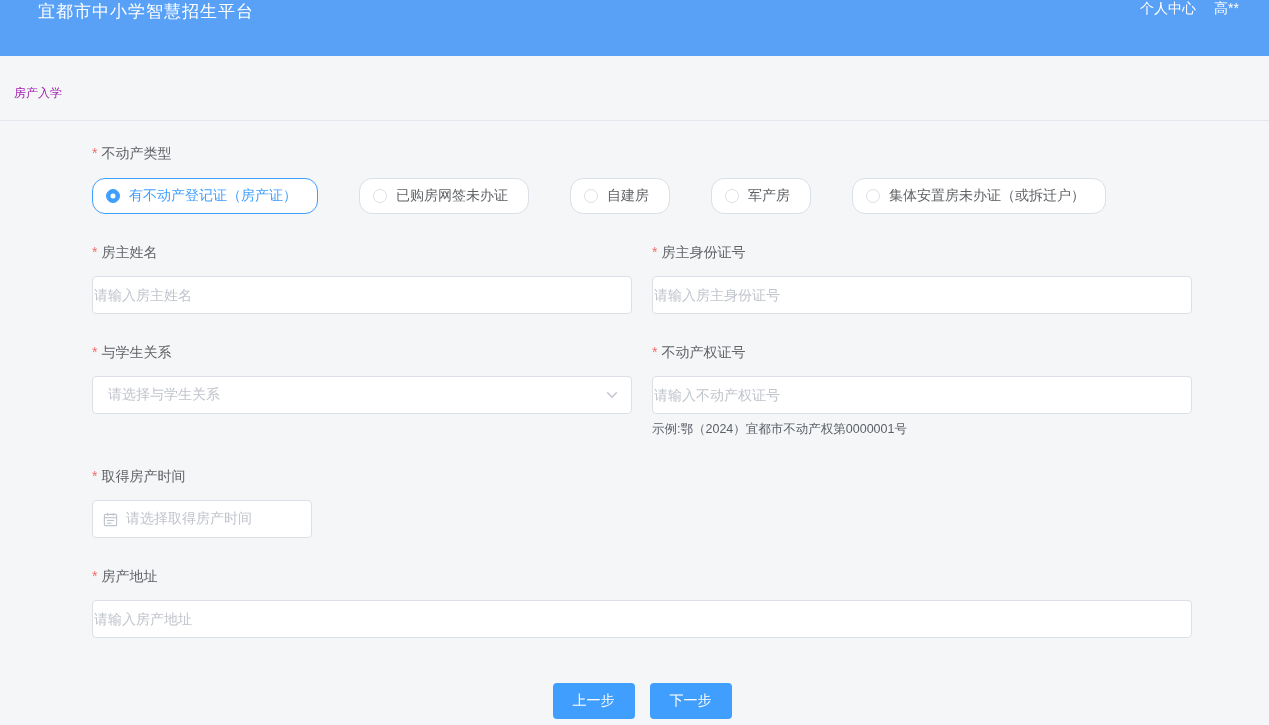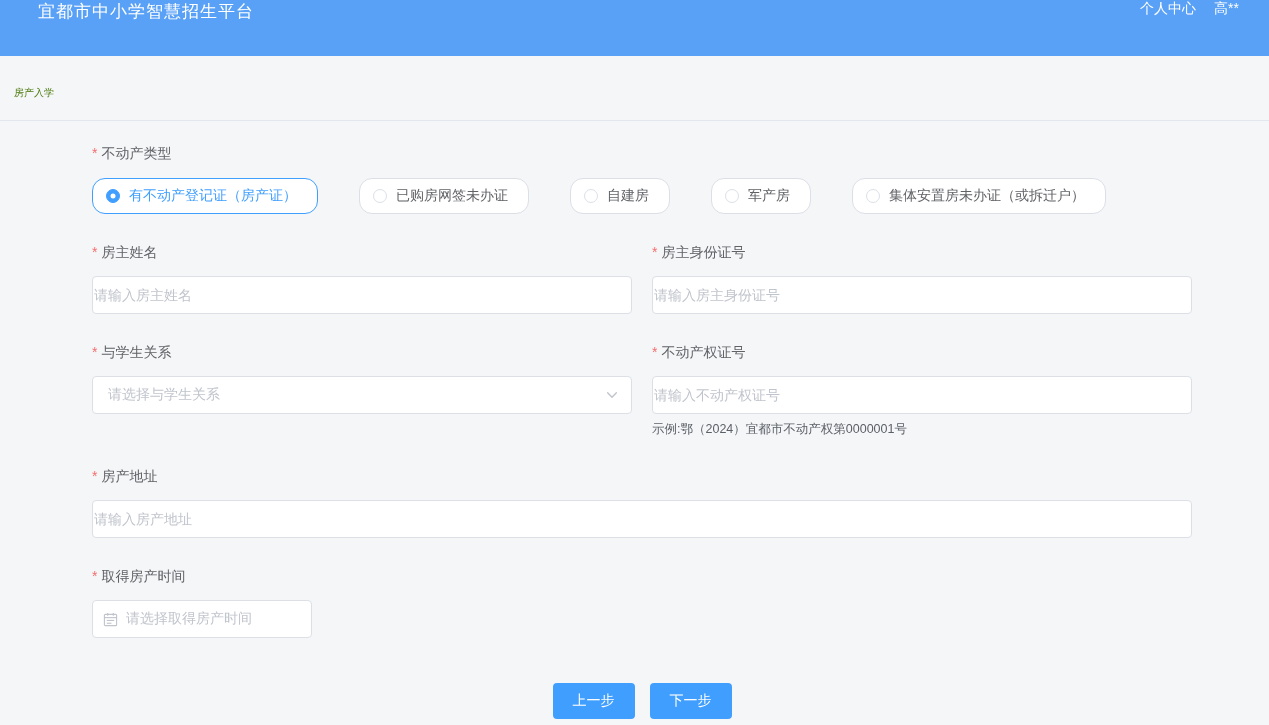--- a/index.html
+++ b/index.html
@@ -20,22 +20,22 @@
     color: #ffffff;
   }
   .header .brand { font-size: 17px; letter-spacing: 1px; }
   .header .right { display: flex; align-items: center; gap: 18px; font-size: 14px; }
   .header .right span { cursor: pointer; }
 
   
   .title-bar {
     padding: 26px 14px 16px 14px;
     border-bottom: 1px solid #e3e6ec;
-    font-size: 10px;
-    color: #4d7c0f;
+    font-size: 12px;
+    color: #a21caf;
     line-height: 22px;
   }
 
   
   .form {
     padding: 22px 77px 0 92px;
     width: 1197px;
   }
   .form-content { width: 1100px; }
   .field-label {
@@ -244,29 +244,20 @@
         </div>
       </div>
       <div>
         <div class="field-label">
           <span class="req">*</span><span>不动产权证号</span>
         </div>
         <div class="control">
           <input class="text-input" type="text" placeholder="请输入不动产权证号" style="">
         </div>
         <div class="hint">示例:鄂（2024）宜都市不动产权第0000001号</div>
-      </div>
-    </div>
-
-    <div class="row-full">
-      <div class="field-label">
-        <span class="req">*</span><span>房产地址</span>
-      </div>
-      <div class="control">
-        <input class="text-input" type="text" placeholder="请输入房产地址" style="">
       </div>
     </div>
 
     <div class="row-full">
       <div class="field-label">
         <span class="req">*</span><span>取得房产时间</span>
       </div>
       <div class="control">
         <div class="date-box">
           <svg class="cal-icon" viewBox="0 0 16 16">
@@ -275,19 +266,28 @@
             <line x1="5" y1="1" x2="5" y2="4" stroke="#c0c4cc" stroke-width="1.2"></line>
             <line x1="11" y1="1" x2="11" y2="4" stroke="#c0c4cc" stroke-width="1.2"></line>
             <line x1="4" y1="9" x2="12" y2="9" stroke="#c0c4cc" stroke-width="1.2"></line>
             <line x1="4" y1="12" x2="9" y2="12" stroke="#c0c4cc" stroke-width="1.2"></line>
           </svg>
           <span class="date-placeholder">请选择取得房产时间</span>
         </div>
       </div>
     </div>
 
+    <div class="row-full">
+      <div class="field-label">
+        <span class="req">*</span><span>房产地址</span>
+      </div>
+      <div class="control">
+        <input class="text-input" type="text" placeholder="请输入房产地址" style="">
+      </div>
+    </div>
+
     <div class="actions">
       <button class="btn-primary">上一步</button>
       <button class="btn-primary">下一步</button>
     </div>
 
   </div>
 </div>
 
 </body></html>

